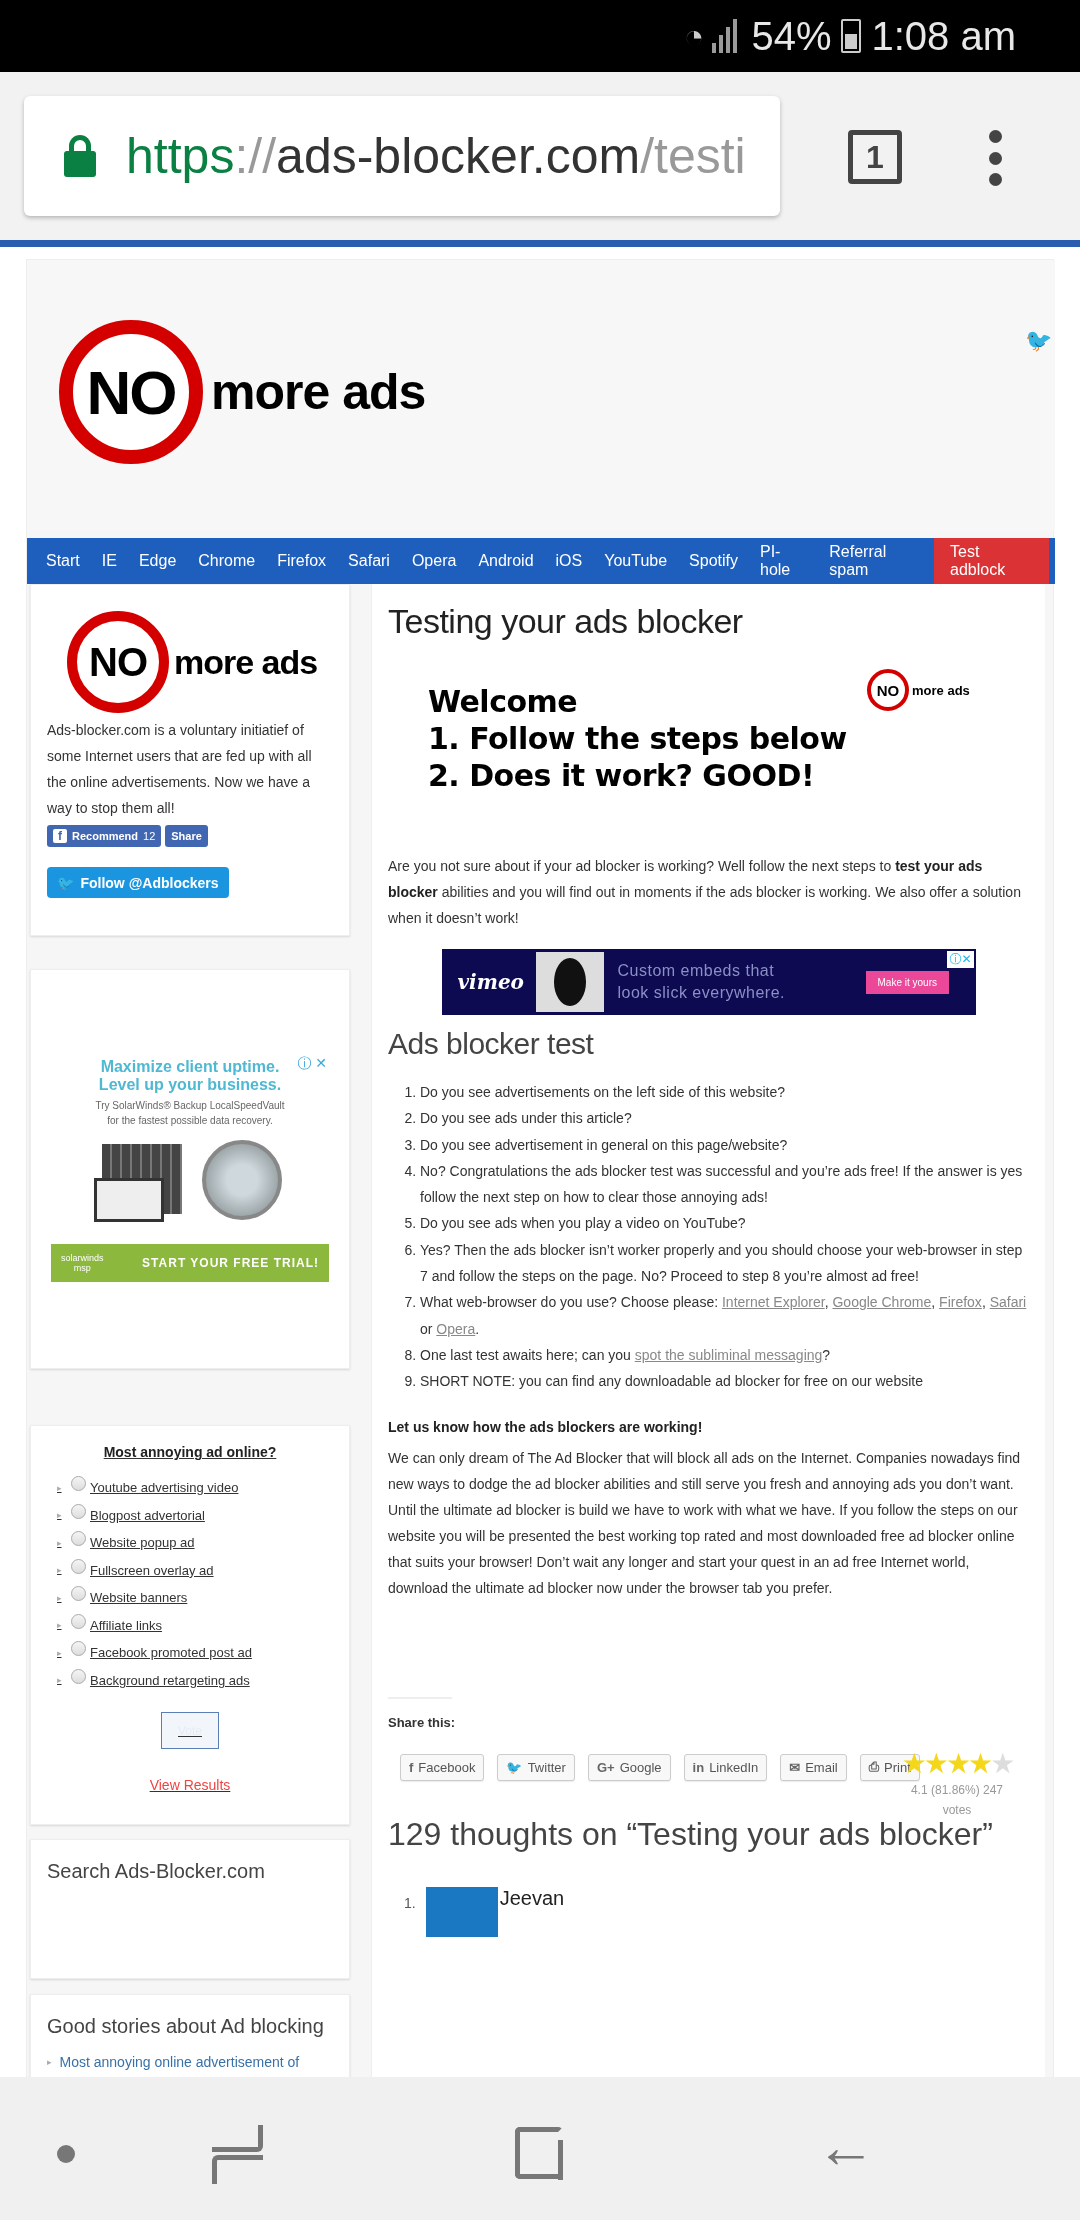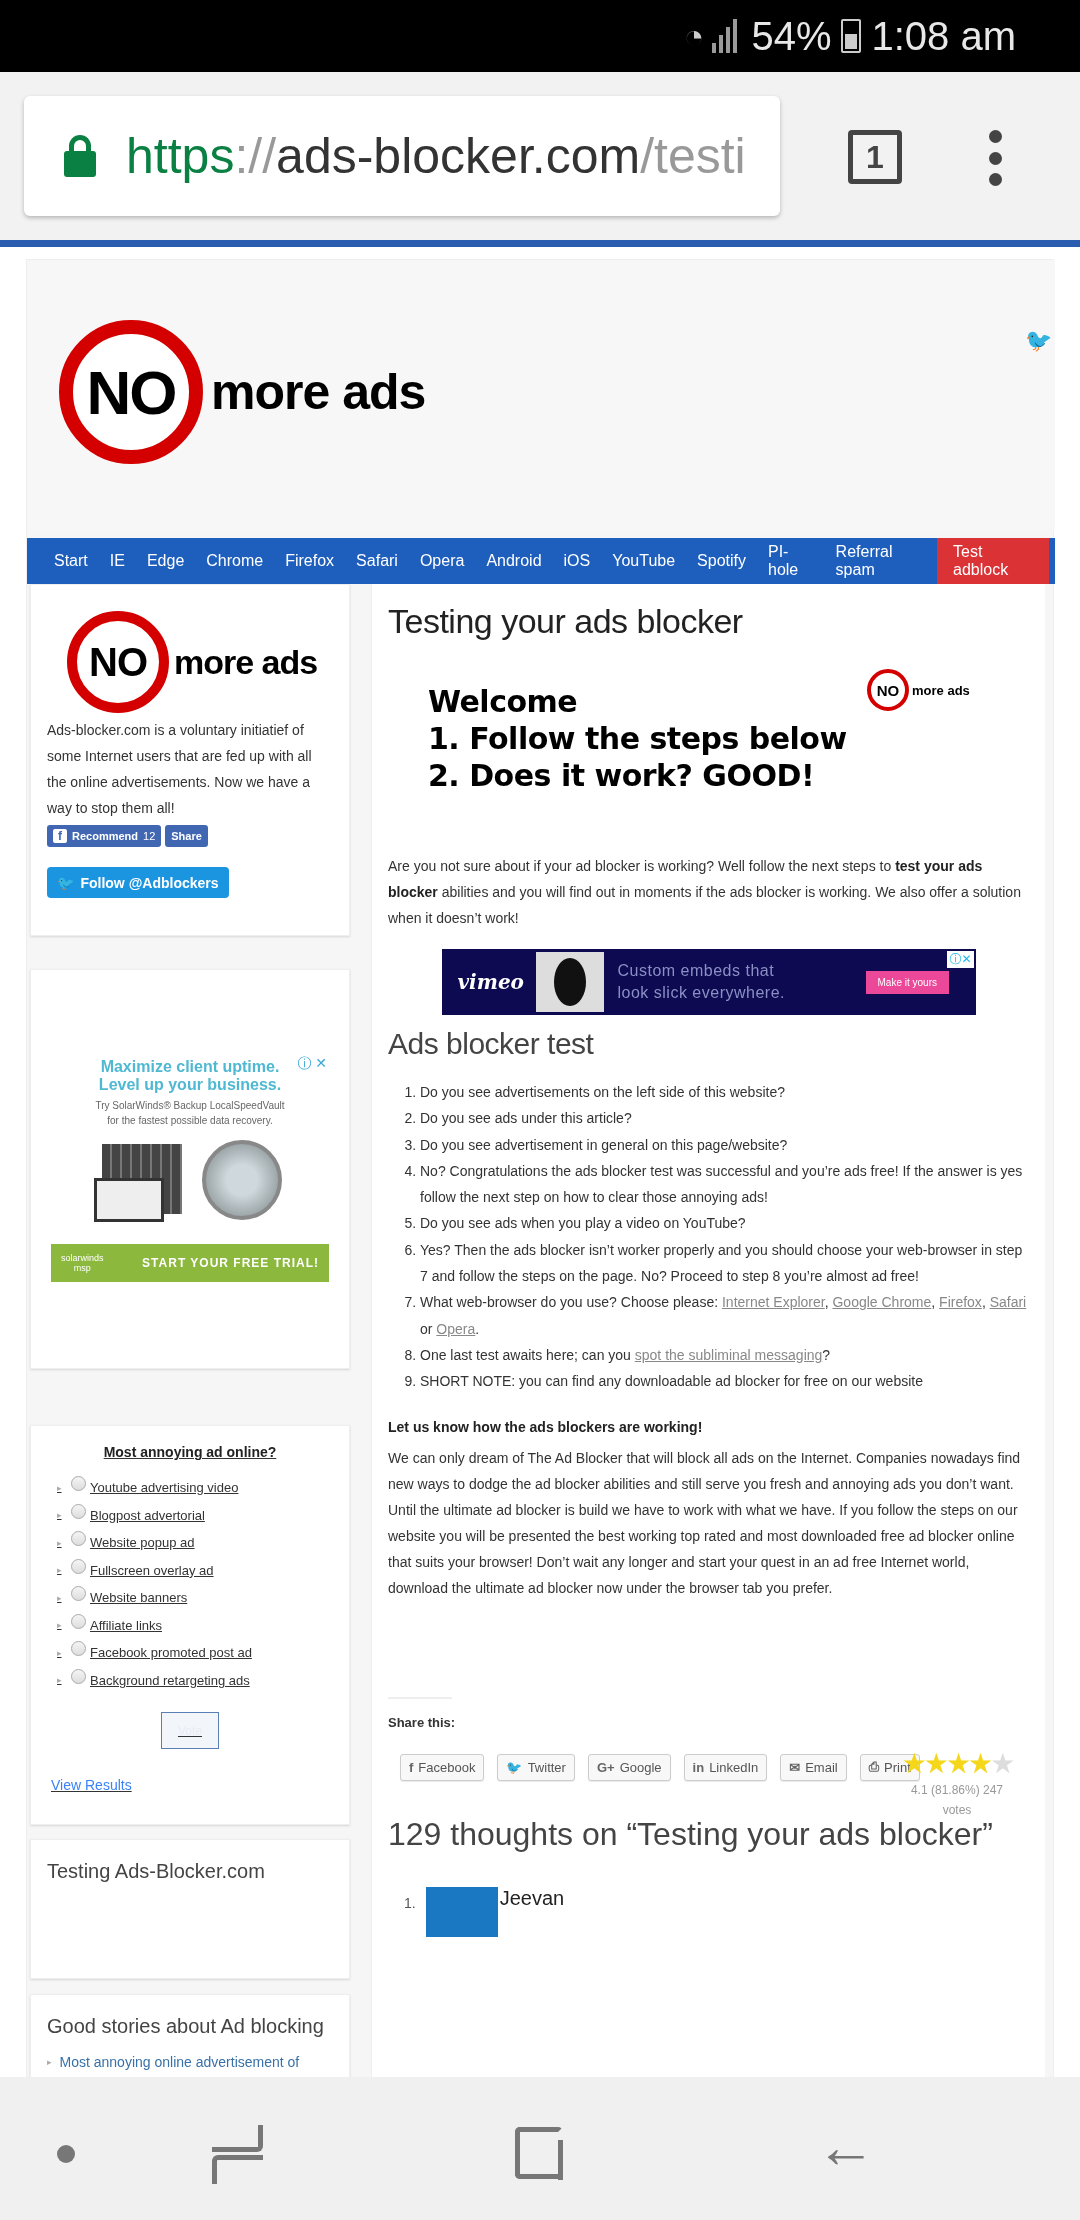--- a/index.html
+++ b/index.html
@@ -26,21 +26,21 @@
 
   .page { position: absolute; top: 247px; left: 0; width: 1080px; height: 1830px; background: #fff; overflow: hidden; }
   .site { position: absolute; top: 12px; left: 26px; width: 1028px; height: 1830px; background: #f6f6f6; border: 1px solid #eee; }
   .header { position: absolute; top: 0; left: 0; width: 1028px; height: 270px; background: #f7f7f7; }
   .logo-big { position: absolute; top: 60px; left: 32px; display: flex; align-items: center; }
   .no-circle { border-radius: 50%; border: solid #d40000; display: flex; align-items: center; justify-content: center; font-weight: bold; color: #000; background: #fff; }
   .logo-big .no-circle { width: 144px; height: 144px; border-width: 14px; font-size: 62px; letter-spacing: -2px; }
   .logo-big .more { font-size: 50px; font-weight: bold; color: #000; margin-left: 8px; letter-spacing: -1px; }
   .twitter-small { position: absolute; top: 68px; right: 4px; width: 26px; height: 22px; color: #ccc; font-size: 22px; }
 
-  .nav { position: absolute; top: 278px; left: 0; width: 1028px; height: 46px; background: #1e5fbe; display: flex; align-items: stretch; padding-left: 16px; }
+  .nav { position: absolute; top: 278px; left: 0; width: 1028px; height: 46px; background: #1e5fbe; display: flex; align-items: stretch; padding-left: 8px; }
   .nav a { color: #fff; font-size: 16px; display: flex; align-items: center; padding: 0 11px; text-decoration: none; }
   .nav a.active { background: #db3236; margin-left: auto; margin-right: 6px; padding: 0 16px; }
 
   .sidebar { position: absolute; top: 324px; left: 0; width: 322px; }
   .widget { background: #fff; border: 1px solid #eee; box-shadow: 0 1px 2px rgba(0,0,0,0.12); margin: 0 3px 0 3px; position: absolute; left: 0; width: 320px; }
   .w-about { top: 0; height: 352px; padding: 26px 16px; }
   .logo-small { display: flex; align-items: center; margin-left: 20px; }
   .logo-small .no-circle { width: 102px; height: 102px; border-width: 10px; font-size: 40px; letter-spacing: -1px; }
   .logo-small .more { font-size: 34px; font-weight: bold; color: #000; margin-left: 5px; letter-spacing: -1px; }
   .about-text { font-size: 14px; line-height: 26px; color: #333; margin-top: 4px; }
@@ -62,21 +62,21 @@
   .ad-side .cta .brand { font-size: 9px; font-weight: normal; letter-spacing: 0; line-height: 10px; }
   .ad-close { position: absolute; top: 85px; right: 22px; font-size: 14px; color: #3aa8d8; }
 
   .w-poll { top: 841px; height: 400px; padding: 18px 20px; text-decoration: underline; }
   .poll-title { font-size: 14px; font-weight: bold; text-align: center; color: #222; }
   .poll-list { list-style: none; margin-top: 14px; }
   .poll-list li { display: flex; align-items: center; height: 27.5px; font-size: 13px; color: #333; }
   .poll-list .arrow { color: #aaa; font-size: 9px; width: 20px; padding-left: 6px; }
   .poll-list .radio { width: 15px; height: 15px; border-radius: 50%; border: 1px solid #aaa; background: linear-gradient(#f5f5f5, #ddd); margin-right: 4px; margin-top: -8px; }
   .vote-btn { display: block; margin: 18px auto 0; width: 58px; height: 37px; border: 1px solid #5a7fb5; background: #f2f6fa; color: #e6ecf3; font-size: 12px; }
-  .view-results { display: block; text-align: left; margin-top: 28px; color: #3b82f6; font-size: 14px; }
+  .view-results { display: block; text-align: center; margin-top: 28px; color: #ef4444; font-size: 14px; }
 
   .w-search { top: 1255px; height: 140px; padding: 20px 16px; }
   .w-title { font-size: 20px; color: #444; }
   .search-input { margin-top: 14px; width: 287px; height: 43px; background: #f6f6f6; border: 1px solid #eee; font-style: italic; font-size: 14px; color: #999; padding-left: 16px; display: flex; align-items: center; }
   .w-stories { top: 1410px; height: 140px; padding: 20px 16px; }
   .stories-list { list-style: none; margin-top: 16px; }
   .stories-list li { font-size: 14px; color: #3871a8; display: flex; gap: 8px; align-items: center; }
   .stories-list .arrow { color: #aaa; font-size: 9px; }
 
   .main { position: absolute; top: 324px; left: 344px; width: 674px; height: 1500px; background: #fff; border-left: 1px solid #eee; padding: 0 16px; }
@@ -266,21 +266,21 @@
               <span class="arrow">▸</span>
               <span class="radio"></span>
               <span>Background retargeting ads</span>
             </li>
         </ul>
         <button class="vote-btn">Vote</button>
         <a class="view-results">View Results</a>
       </div>
 
       <div class="widget w-search">
-        <div class="w-title">Testing Ads-Blocker.com</div>
+        <div class="w-title">Search Ads-Blocker.com</div>
       </div>
 
       <div class="widget w-stories">
         <div class="w-title">Good stories about Ad blocking</div>
         <ul class="stories-list">
           <li>
               <span class="arrow">▸</span>
               <span>Most annoying online advertisement of</span>
             </li>
         </ul>

